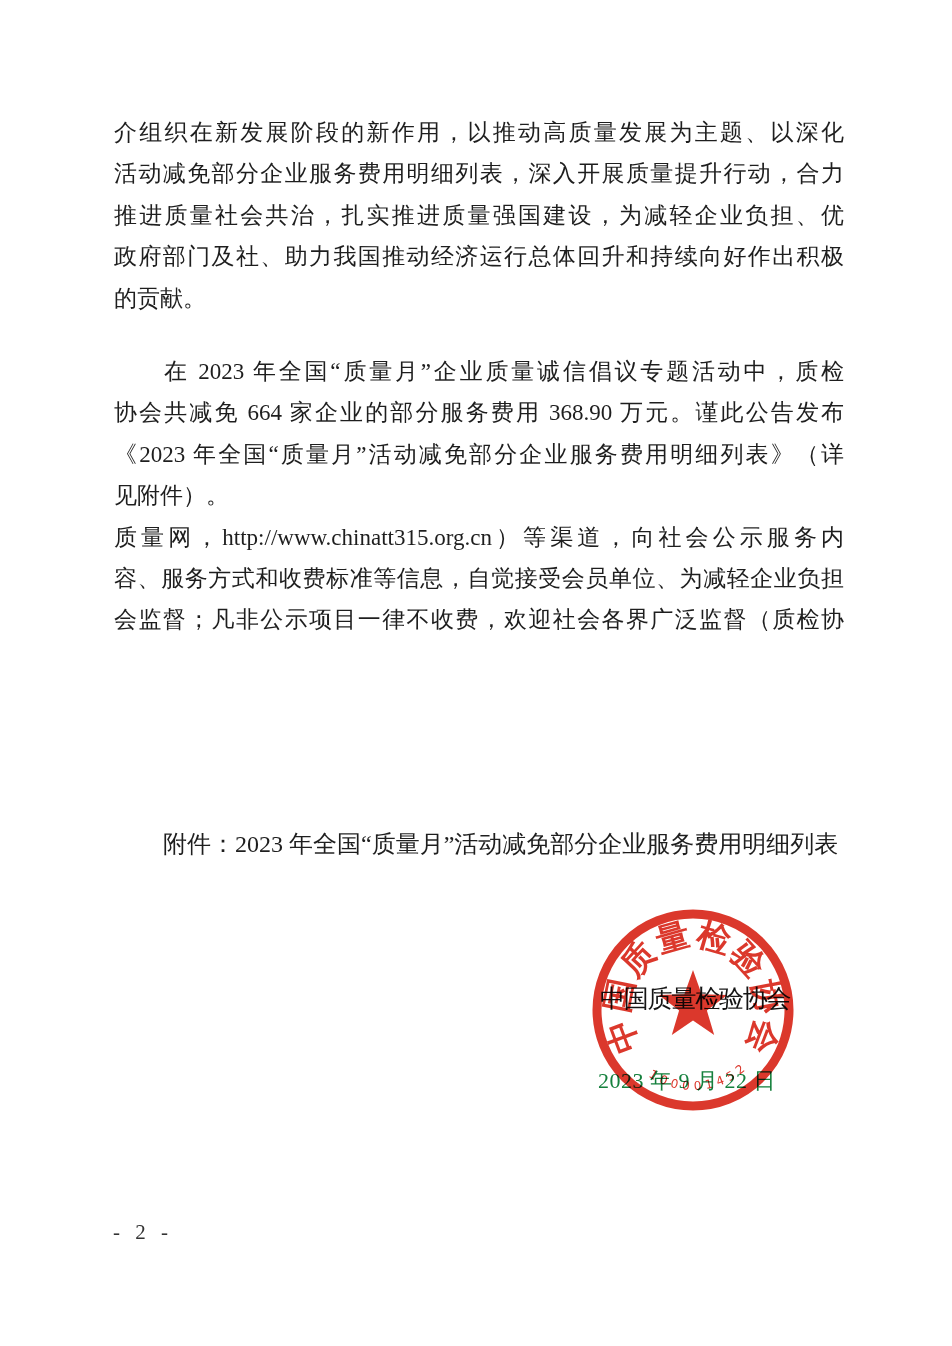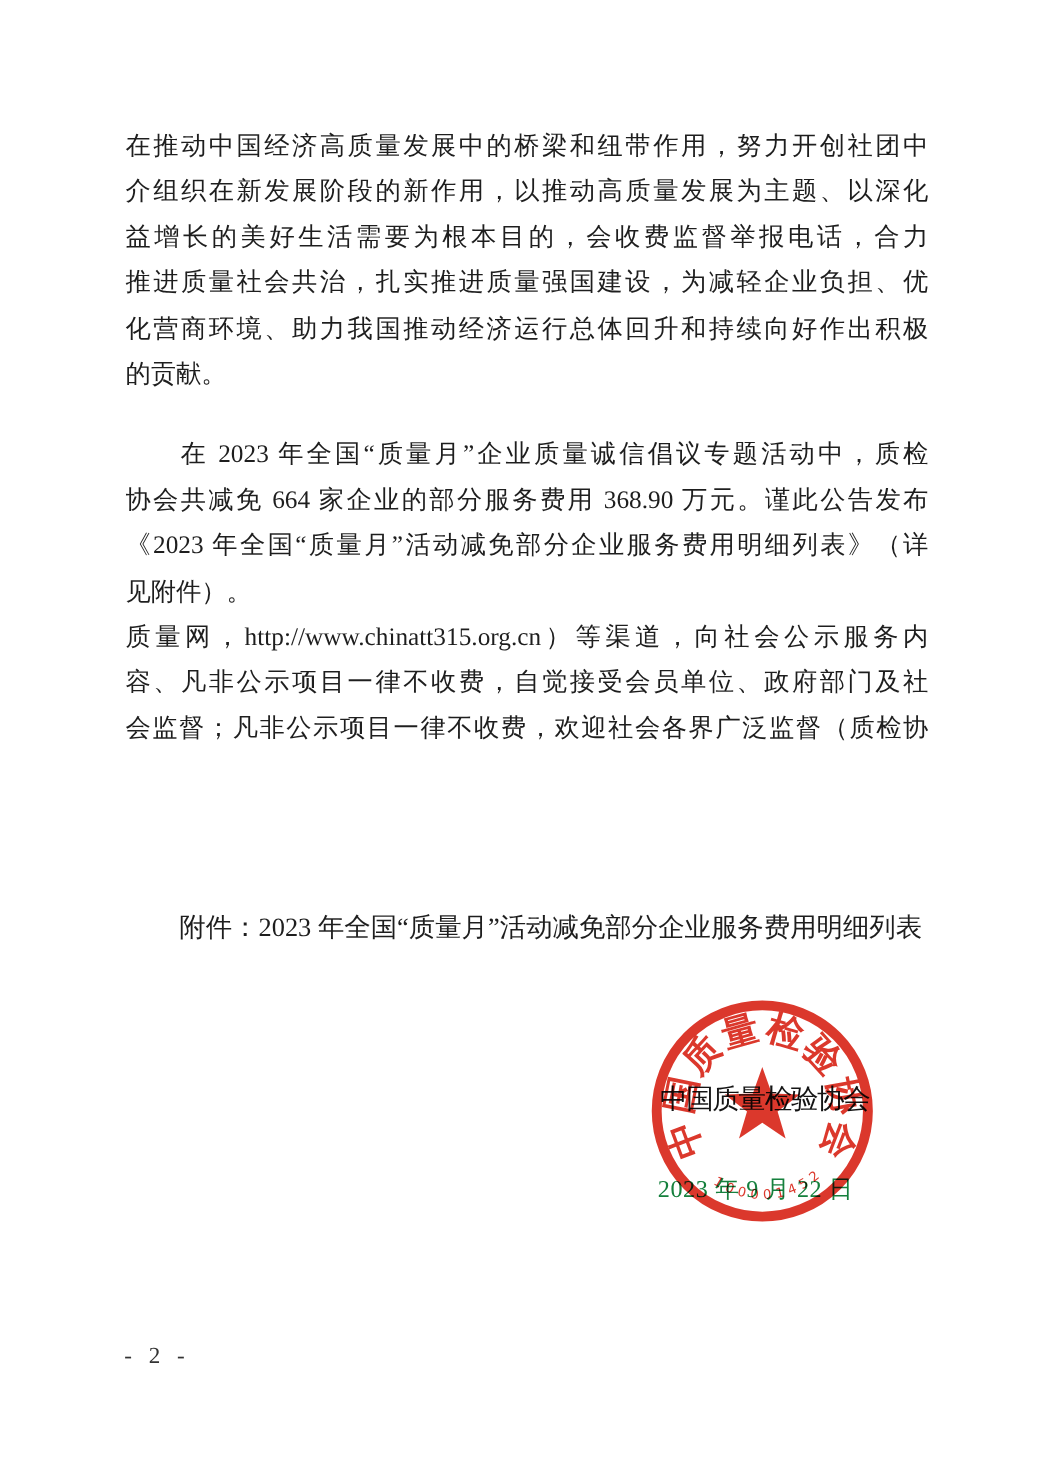--- a/index.html
+++ b/index.html
@@ -79,36 +79,35 @@
     letter-spacing: 5px;
     color: #333333;
     white-space: nowrap;
   }
 </style>
 </head>
 <body>
 
 <div class="content">
   <div>
-    <div class="line">在推动中国经济高质量发展中的桥梁和纽带作用，努力开创社团中</div>
     <div class="line">介组织在新发展阶段的新作用，以推动高质量发展为主题、以深化</div>
-    <div class="line">益增长的美好生活需要为根本目的，会收费监督举报电话，合力</div>
+    <div class="line">活动减免部分企业服务费用明细列表，深入开展质量提升行动，合力</div>
     <div class="line">推进质量社会共治，扎实推进质量强国建设，为减轻企业负担、优</div>
-    <div class="line">化营商环境、助力我国推动经济运行总体回升和持续向好作出积极</div>
+    <div class="line">政府部门及社、助力我国推动经济运行总体回升和持续向好作出积极</div>
     <div class="line para-end">的贡献。</div>
   </div>
   <div>
     <div class="line indent">在 2023 年全国“质量月”企业质量诚信倡议专题活动中，质检</div>
     <div class="line">协会共减免 664 家企业的部分服务费用 368.90 万元。谨此公告发布</div>
     <div class="line">《2023 年全国“质量月”活动减免部分企业服务费用明细列表》（详</div>
     <div class="line para-end">见附件）。</div>
   </div>
   <div>
     <div class="line">质量网，http://www.chinatt315.org.cn）等渠道，向社会公示服务内</div>
-    <div class="line">容、凡非公示项目一律不收费，自觉接受会员单位、政府部门及社</div>
+    <div class="line">容、服务方式和收费标准等信息，自觉接受会员单位、为减轻企业负担</div>
     <div class="line">会监督；凡非公示项目一律不收费，欢迎社会各界广泛监督（质检协</div>
   </div>
 </div>
 
 <div class="attachment">附件：2023 年全国“质量月”活动减免部分企业服务费用明细列表</div>
 
 <svg class="seal-svg" viewBox="0 0 952 1346" aria-hidden="true">
   <circle cx="693" cy="1010" r="96" fill="none" stroke="#d9281b" stroke-width="9"></circle>
   <polygon fill="#d9281b" points="693,970 701.6,994.2 727.2,994.9 706.9,1010.5 714.2,1035.1 693,1020.6 671.8,1035.1 679.1,1010.5 658.8,994.9 684.4,994.2"></polygon>
   <defs>

